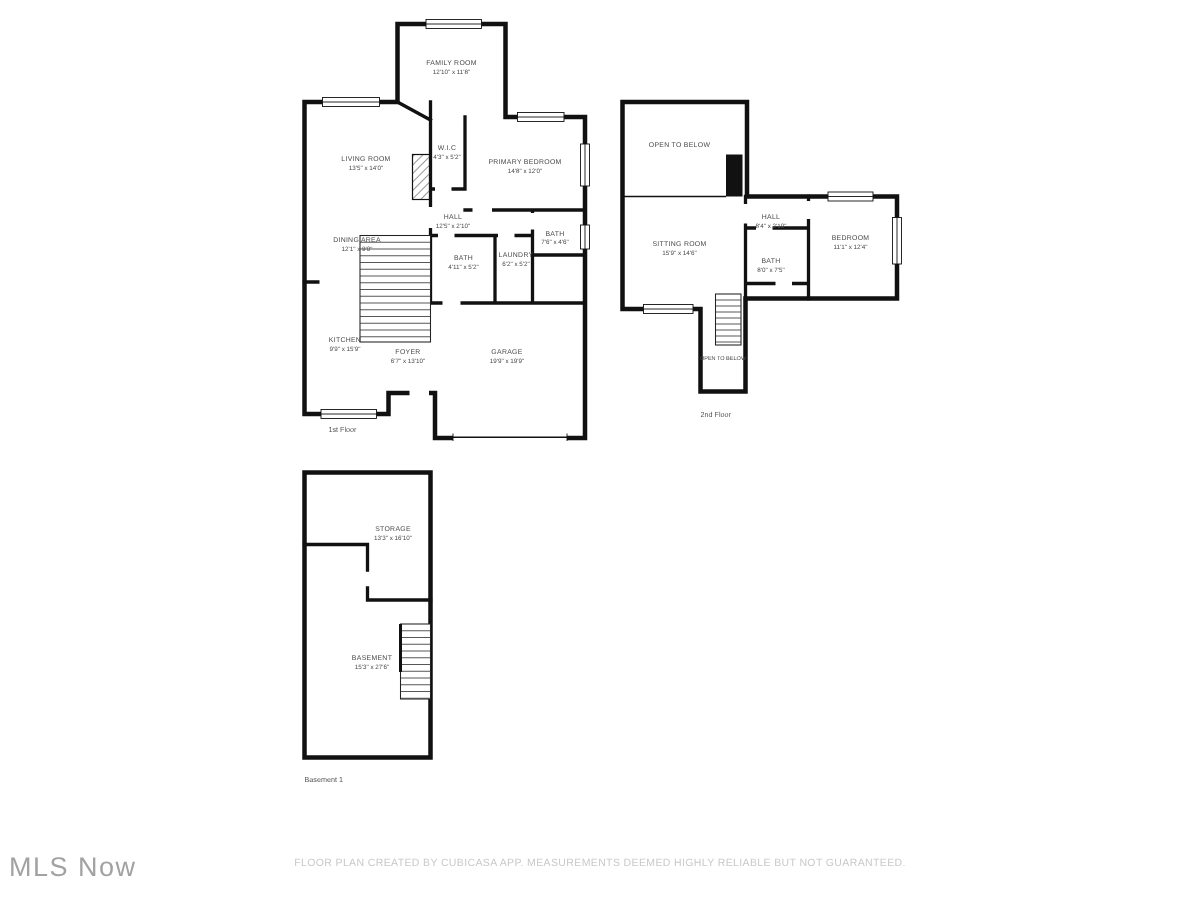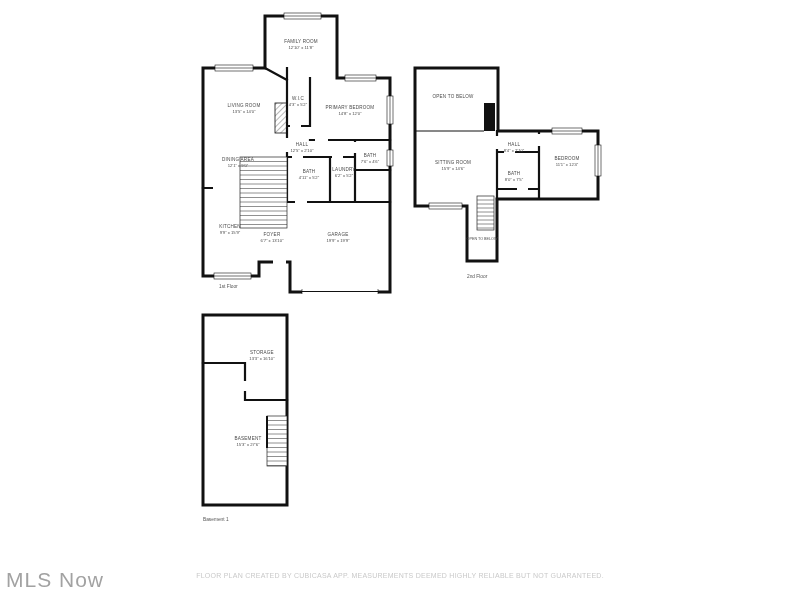--- a/index.html
+++ b/index.html
@@ -12,21 +12,21 @@
   .room-dims{font-size:4.2px;fill:#4a4a4a;text-anchor:middle;}
   .room-name-sm{font-size:3.7px;fill:#4a4a4a;text-anchor:middle;}
   .floor-label{font-size:4.8px;fill:#555555;text-anchor:start;}
   .walls-ext{fill:none;stroke:#111111;stroke-width:3;stroke-linecap:square;}
   .walls-int{fill:none;stroke:#111111;stroke-width:2.2;stroke-linecap:square;}
   .gap{fill:#ffffff;stroke:none;}
   .win{fill:#ffffff;stroke:#111111;stroke-width:.6;}
   .winline{stroke:#111111;stroke-width:.6;}
   .thin{stroke:#111111;stroke-width:1;fill:none;}
   .watermark{
-    position:absolute;left:6px;top:568px;font-size:21px;color:#a2a2a2;
+    position:absolute;left:6px;top:568px;font-size:18px;color:#a2a2a2;
     letter-spacing:1px;
   }
   .disclaimer{
     position:absolute;left:0;top:572px;width:800px;text-align:center;
     font-size:7px;color:#c9c9c9;letter-spacing:.25px;
   }
 </style>
 </head>
 <body>
 

